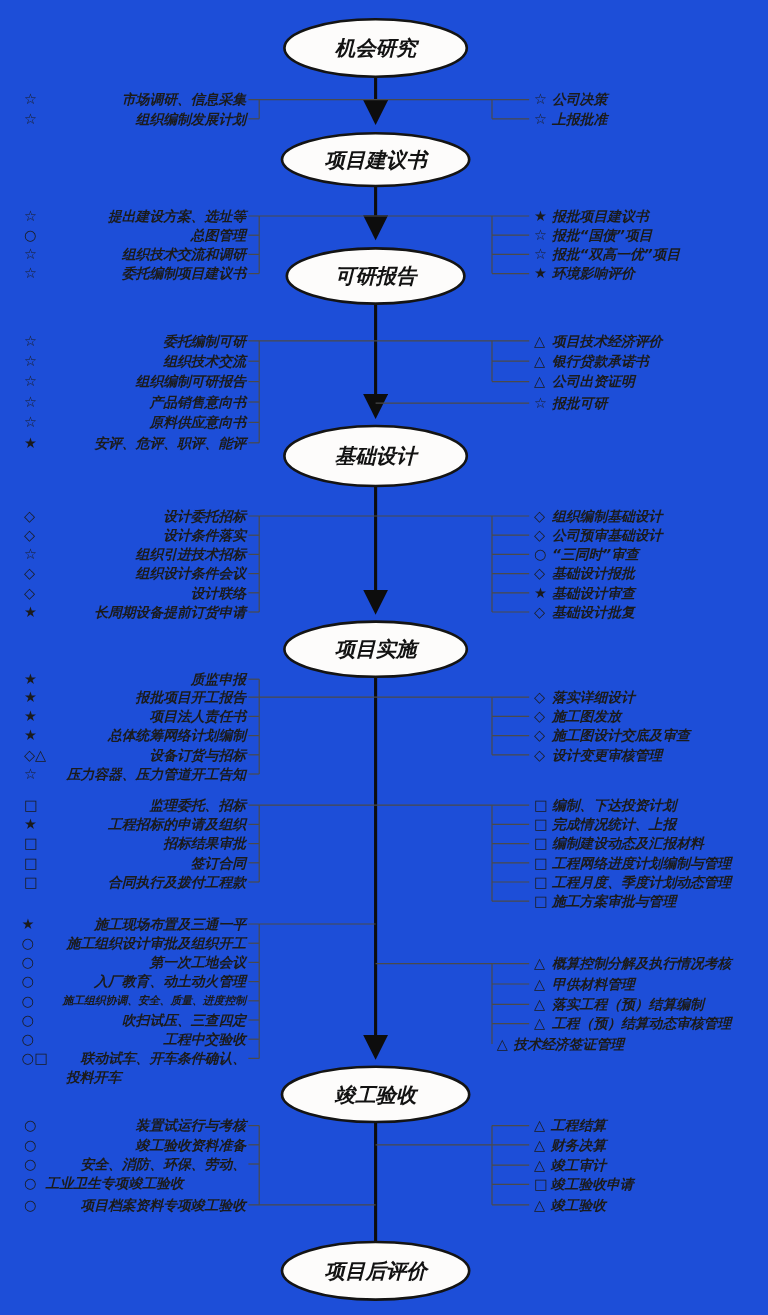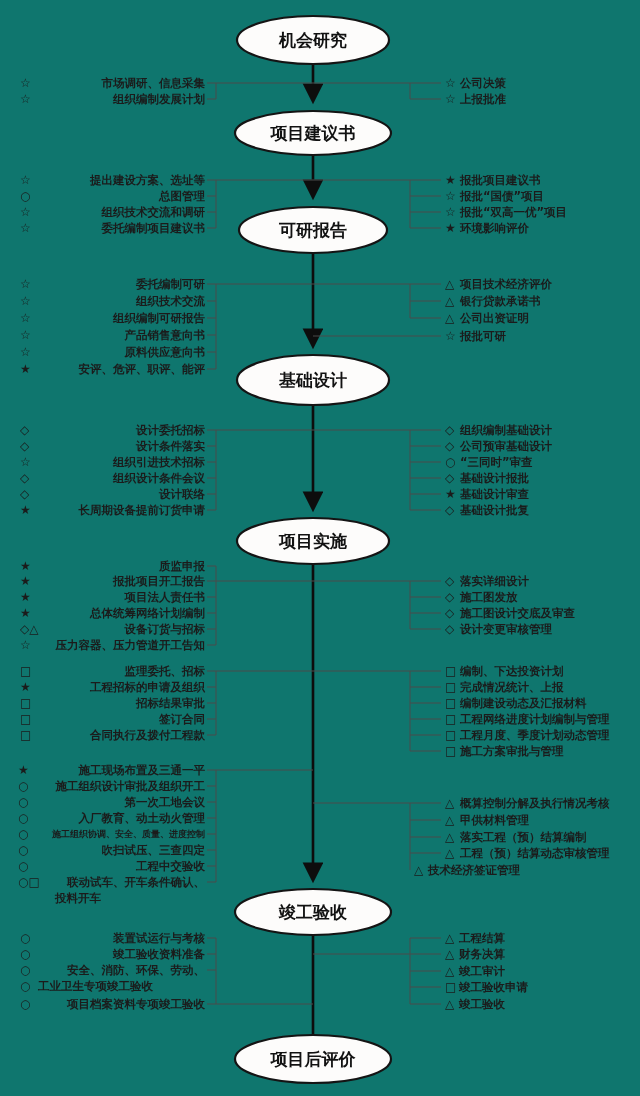--- a/index.html
+++ b/index.html
@@ -1,16 +1,16 @@
 <!DOCTYPE html>
 <html><head>
 <meta charset="utf-8">
 <style>
   html,body { margin:0; padding:0; background:#faf9f8; }
-  .page { width:640px; height:1096px; position:relative; background:#0f766e; overflow:hidden; }
+  .page { width:640px; height:1096px; position:relative; background:#1d4ed8; overflow:hidden;font-style:italic; }
   svg { display:block; }
   svg text { font-family:"DejaVu Sans", sans-serif; }
   .stage  { font-size:17px; font-weight:bold; fill:#121212; }
   .lbl    { font-size:11.5px; font-weight:600; fill:#1b1b1b; }
   .lbl-sm { font-size:9px;    font-weight:600; fill:#1b1b1b; }
   .sym    { font-size:12px;   font-weight:600; fill:#1b1b1b; }
   .thin   { stroke:#4a4a4a; stroke-width:1; }
   .main   { stroke:#0d0d0d; stroke-width:2.6; }
   .node   { fill:#fdfcfb; stroke:#141414; stroke-width:2.2; }
 </style>

